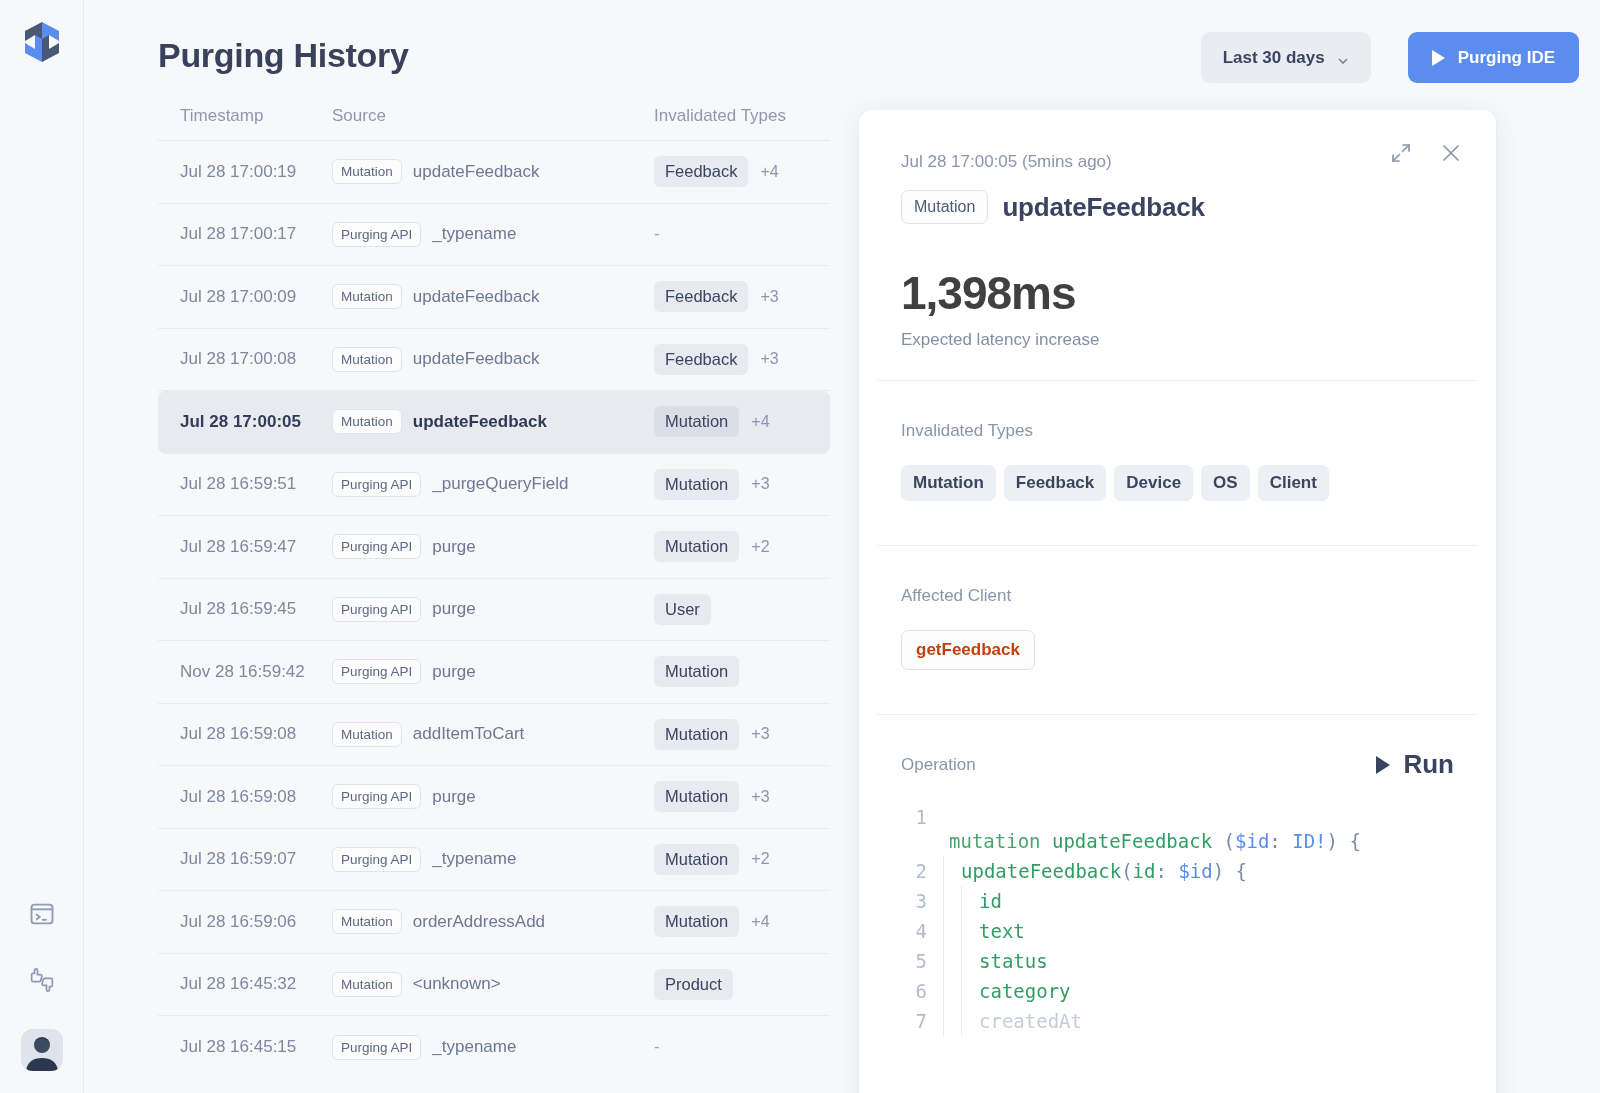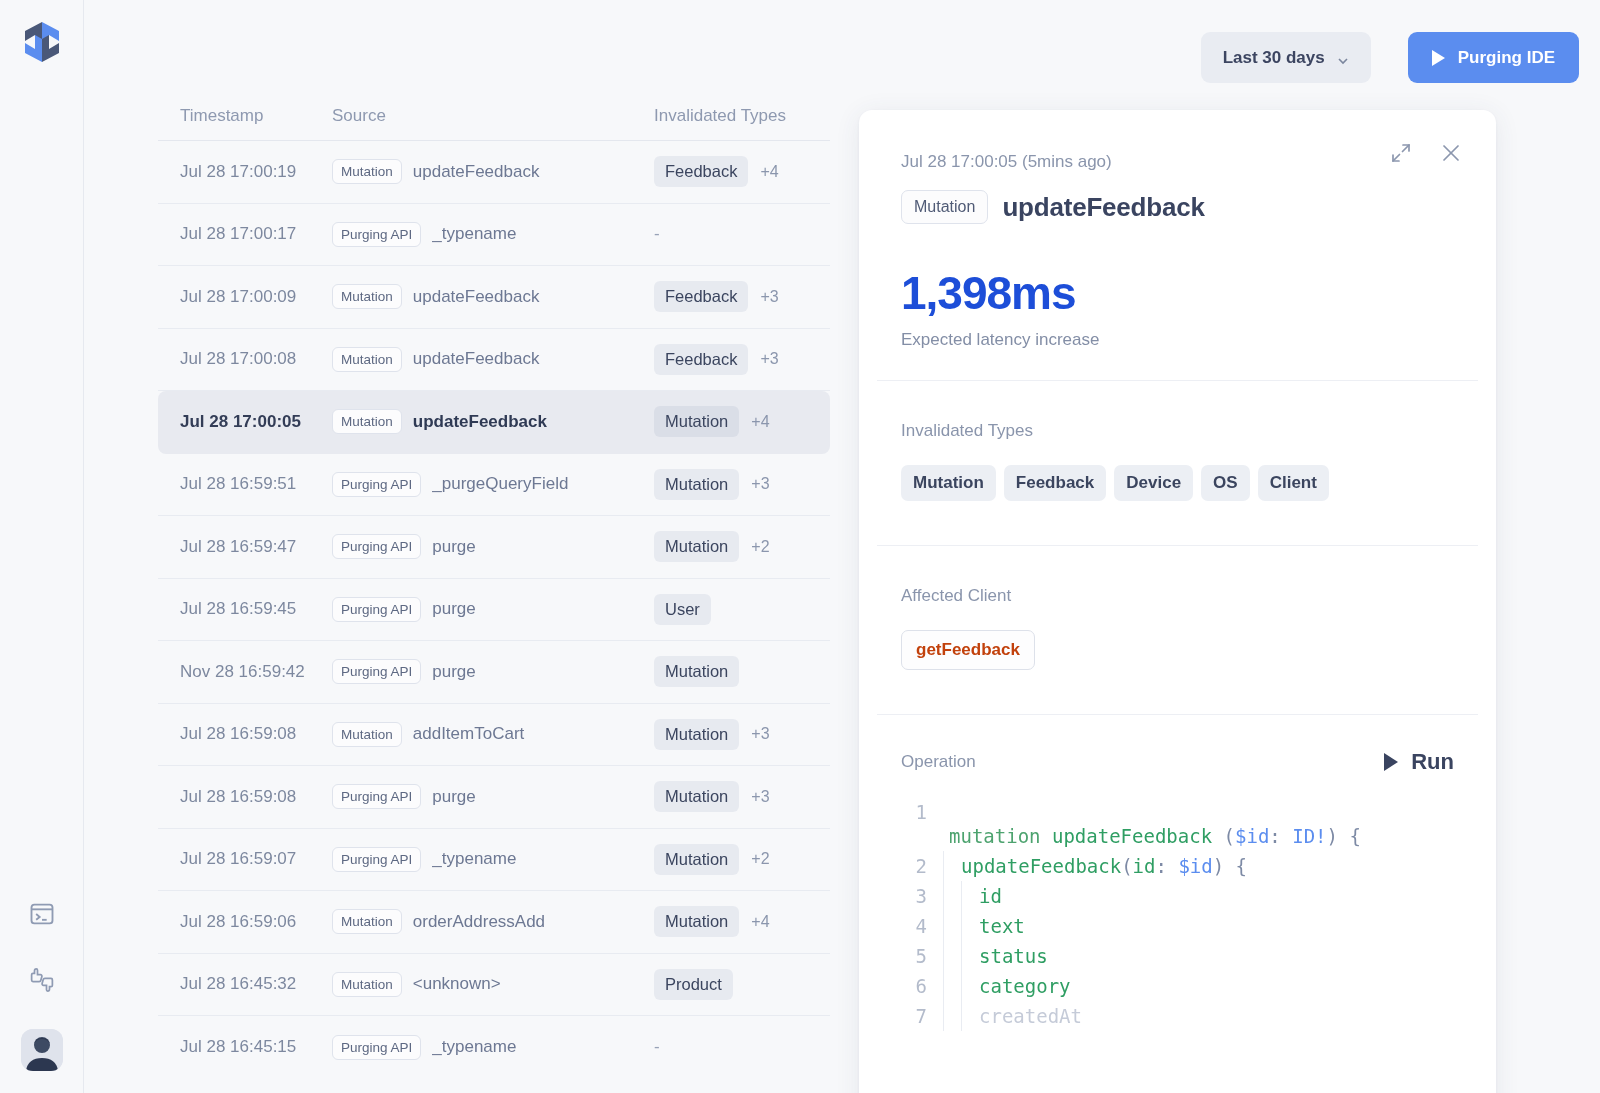--- a/index.html
+++ b/index.html
@@ -107,41 +107,41 @@
   .picon { width: 22px; height: 22px; color: #8c97ae; cursor: pointer; }
 
   .dtime { font-size: 17px; color: #8a95ac; margin-bottom: 18px; }
   .dhead { display: flex; align-items: center; gap: 14px; }
   .dtag {
     border: 1px solid #dfe3ec; border-radius: 7px; background: #fcfcfd;
     font-size: 16px; color: #505b76; padding: 7px 12px;
   }
   .dname { font-size: 26px; font-weight: 700; color: #3a4460; letter-spacing: -0.2px; }
 
-  .metric { font-size: 46px; font-weight: 700; color: #1d4ed8; letter-spacing: -1px; margin-top: 42px; }
+  .metric { font-size: 46px; font-weight: 700; color: #404040; letter-spacing: -1px; margin-top: 42px; }
   .metric-label { font-size: 17px; color: #838ea6; margin-top: 10px; }
 
   .divider { height: 1px; background: #edeff4; margin: 0 18px; }
 
   .sec-label { font-size: 17px; color: #8a95ac; }
   .chips { display: flex; flex-wrap: wrap; gap: 8px; margin-top: 24px; }
   .chip {
     background: #eceff4; border-radius: 7px; padding: 8px 12px;
     font-size: 17px; color: #3b455f; font-weight: 600;
   }
   .qchip {
     display: inline-block; border: 1px solid #dde1ea; border-radius: 7px;
     background: #fdfdfe; padding: 9px 14px; font-size: 17px; color: #c2410c; font-weight: 600;
   }
 
   .op-head { display: flex; align-items: center; justify-content: space-between; }
   .run-btn {
     display: flex; align-items: center; gap: 13px; cursor: pointer;
     background: none; border: none; font-family: inherit;
-    font-size: 22px; font-weight: 700; color: #3a4460;
+    font-size: 26px; font-weight: 700; color: #3a4460;
   }
   .run-play { width: 0; height: 0; border-left: 14px solid #3a4460;
               border-top: 9px solid transparent; border-bottom: 9px solid transparent; }
 
   .code { margin-top: 22px; font-family: "DejaVu Sans Mono", monospace; font-size: 19px; line-height: 30px; }
   .cline { display: flex; align-items: flex-start; }
   .lno { width: 42px; flex: 0 0 42px; text-align: right; color: #b3bbcb; padding-right: 16px; user-select: none; }
   .ctxt { white-space: pre; }
   .ind { display: inline-block; border-left: 1px solid #e9ecf2; height: 30px; vertical-align: top; }
   .kw { color: #4da36f; }
@@ -196,20 +196,21 @@
         <rect width="42" height="42" fill="#dfe3ec"></rect>
         <circle cx="21" cy="16" r="8" fill="#3d4a63"></circle>
         <path d="M21 9 a8 8 0 0 1 8 6 a9 9 0 0 0 -16 0 a8 8 0 0 1 8 -6z" fill="#2c3750"></path>
         <path d="M5 42 c1-9 7-13 16-13 s15 4 16 13z" fill="#2c3750"></path>
       </svg>
     </div>
   </div>
 
   <div class="main">
 
+    <h1 class="page-title">Purging History</h1>
 
     <div class="topright">
       <button class="range-btn">
         <span>Last 30 days</span>
         <span class="chev">
           <svg viewBox="0 0 12 12" width="12" height="12" fill="none" stroke="currentColor" stroke-width="1.6">
             <polyline points="2,4 6,8 10,4"></polyline>
           </svg>
         </span>
       </button>

